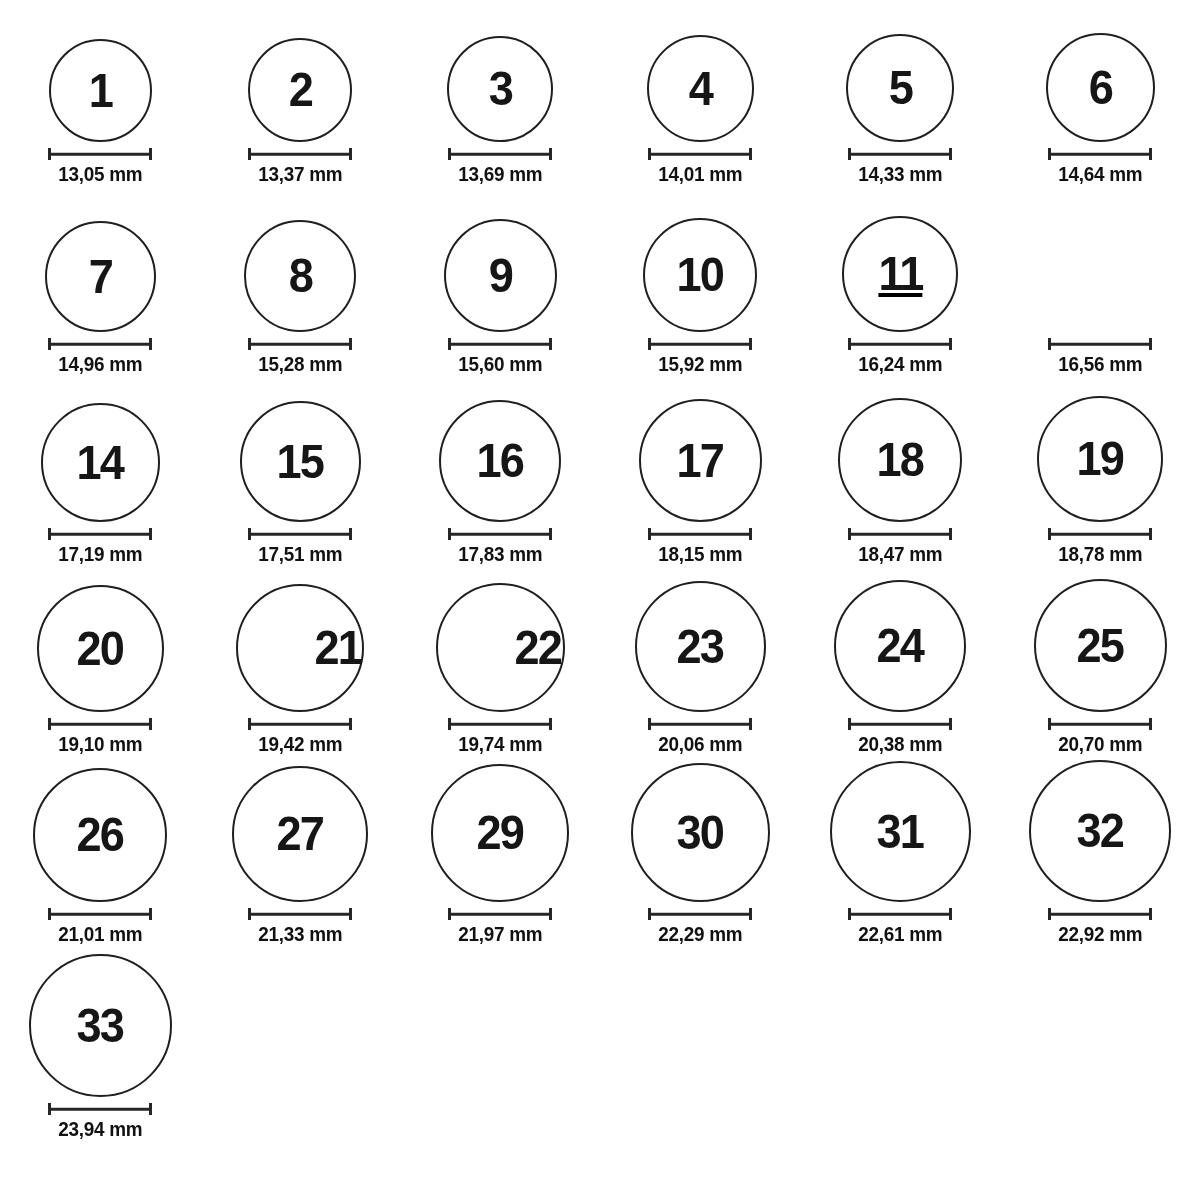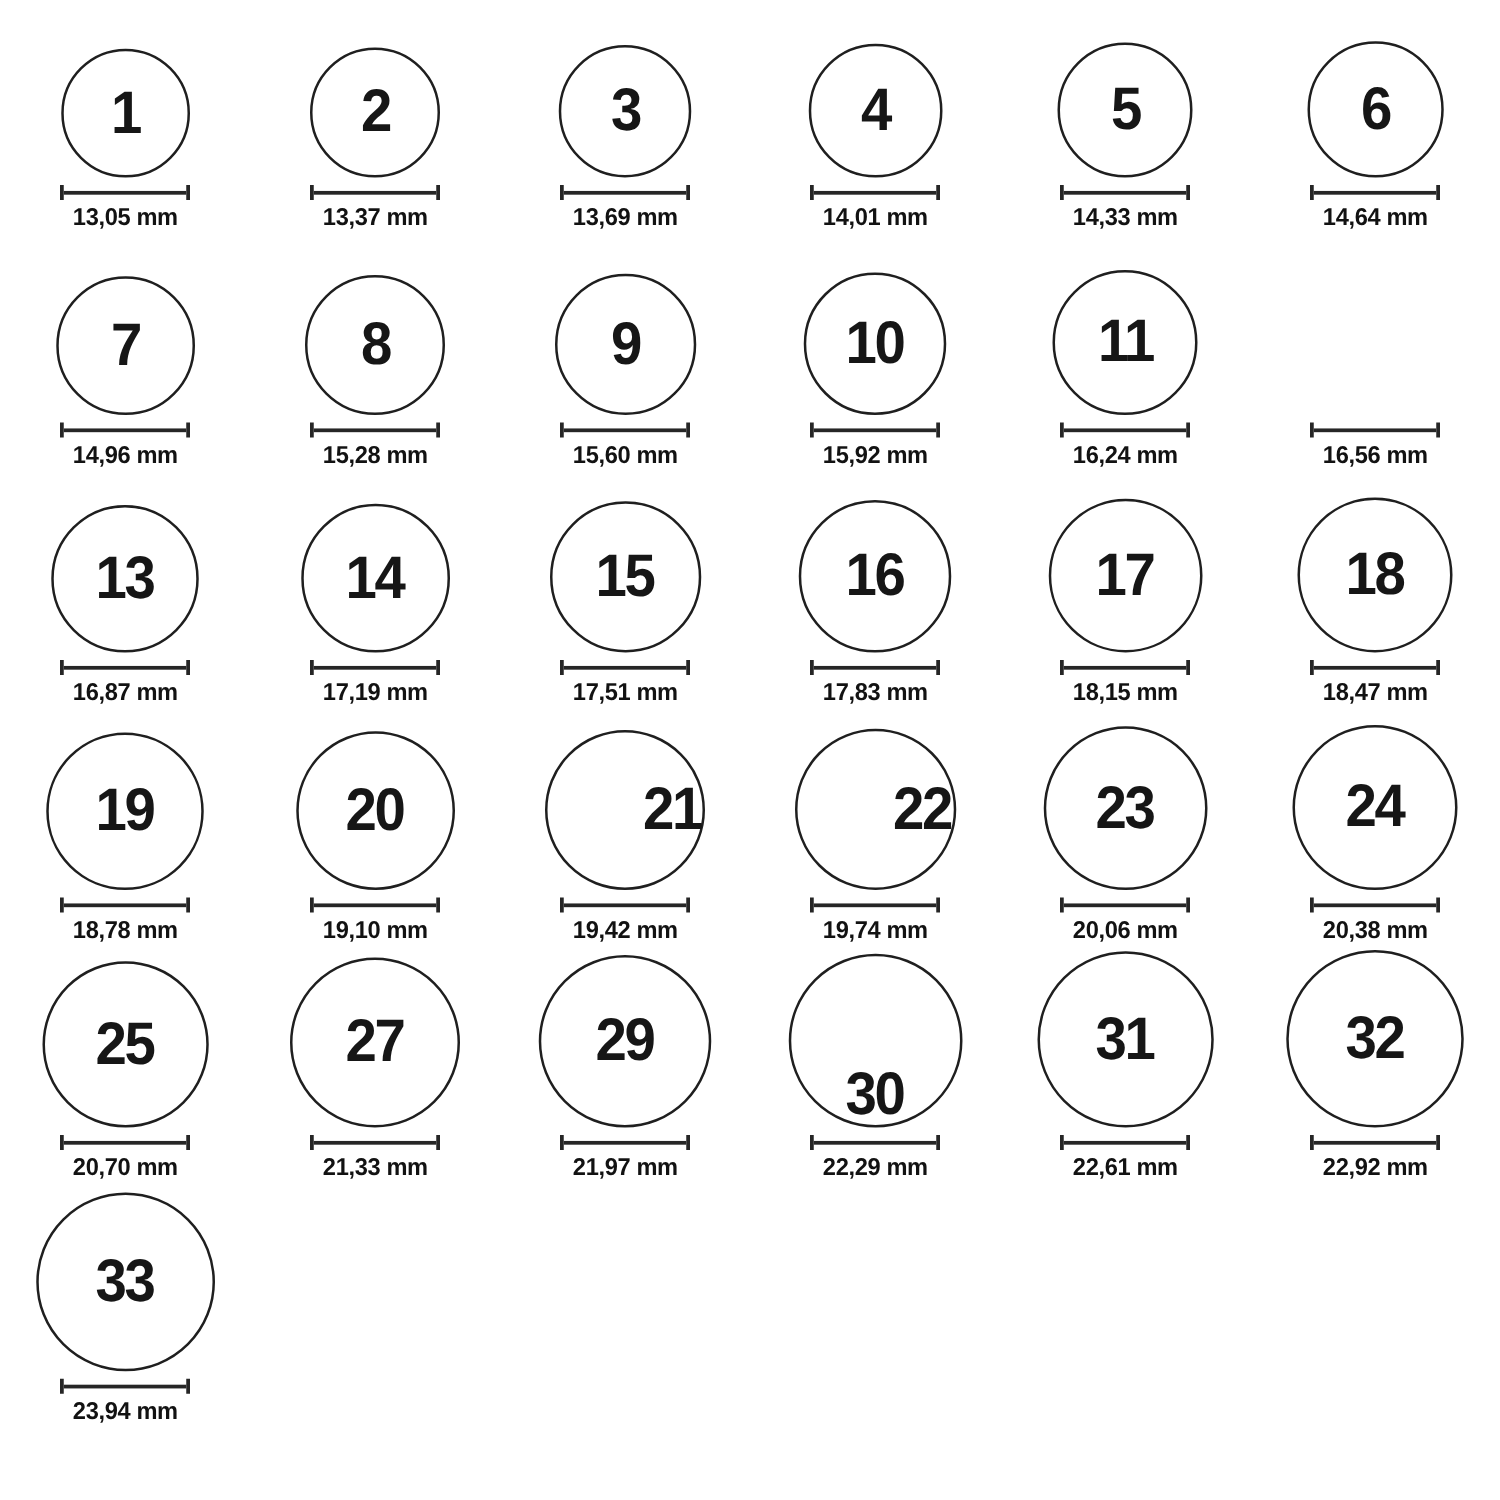--- a/index.html
+++ b/index.html
@@ -164,45 +164,36 @@
     <div class="circle" style="width: 114px; height: 114px;">
       <span class="num">10</span>
     </div>
     <div class="ruler">
       <span class="ruler-line"></span>
     </div>
     <div class="mm">15,92 mm</div>
   </div>
 
   <div class="cell">
-    <div class="circle" style="width: 116px; height: 116px;">
+    <div class="circle" style="width: 116px; height: 116px; text-decoration: underline;">
       <span class="num">11</span>
     </div>
     <div class="ruler">
       <span class="ruler-line"></span>
     </div>
     <div class="mm">16,24 mm</div>
   </div>
 
   <div class="cell">
     <div class="ruler">
       <span class="ruler-line"></span>
     </div>
     <div class="mm">16,56 mm</div>
   </div>
 
-  <div class="cell">
-    <div class="circle" style="width: 118px; height: 118px;">
-      <span class="num">13</span>
-    </div>
-    <div class="ruler">
-      <span class="ruler-line"></span>
-    </div>
-    <div class="mm">16,87 mm</div>
-  </div>
 
   <div class="cell">
     <div class="circle" style="width: 119px; height: 119px;">
       <span class="num">14</span>
     </div>
     <div class="ruler">
       <span class="ruler-line"></span>
     </div>
     <div class="mm">17,19 mm</div>
   </div>
@@ -310,20 +301,29 @@
   <div class="cell">
     <div class="circle" style="width: 133px; height: 133px; text-align: center;">
       <span class="num">25</span>
     </div>
     <div class="ruler">
       <span class="ruler-line"></span>
     </div>
     <div class="mm">20,70 mm</div>
   </div>
 
+  <div class="cell">
+    <div class="circle" style="width: 134px; height: 134px;">
+      <span class="num">26</span>
+    </div>
+    <div class="ruler">
+      <span class="ruler-line"></span>
+    </div>
+    <div class="mm">21,01 mm</div>
+  </div>
 
   <div class="cell">
     <div class="circle" style="width: 136px; height: 136px;">
       <span class="num">27</span>
     </div>
     <div class="ruler">
       <span class="ruler-line"></span>
     </div>
     <div class="mm">21,33 mm</div>
   </div>
@@ -333,21 +333,21 @@
     <div class="circle" style="width: 138px; height: 138px;">
       <span class="num">29</span>
     </div>
     <div class="ruler">
       <span class="ruler-line"></span>
     </div>
     <div class="mm">21,97 mm</div>
   </div>
 
   <div class="cell">
-    <div class="circle" style="width: 139px; height: 139px; align-items: flex-end;">
+    <div class="circle" style="width: 139px; height: 139px;">
       <span class="num">30</span>
     </div>
     <div class="ruler">
       <span class="ruler-line"></span>
     </div>
     <div class="mm">22,29 mm</div>
   </div>
 
   <div class="cell">
     <div class="circle" style="width: 141px; height: 141px;">

